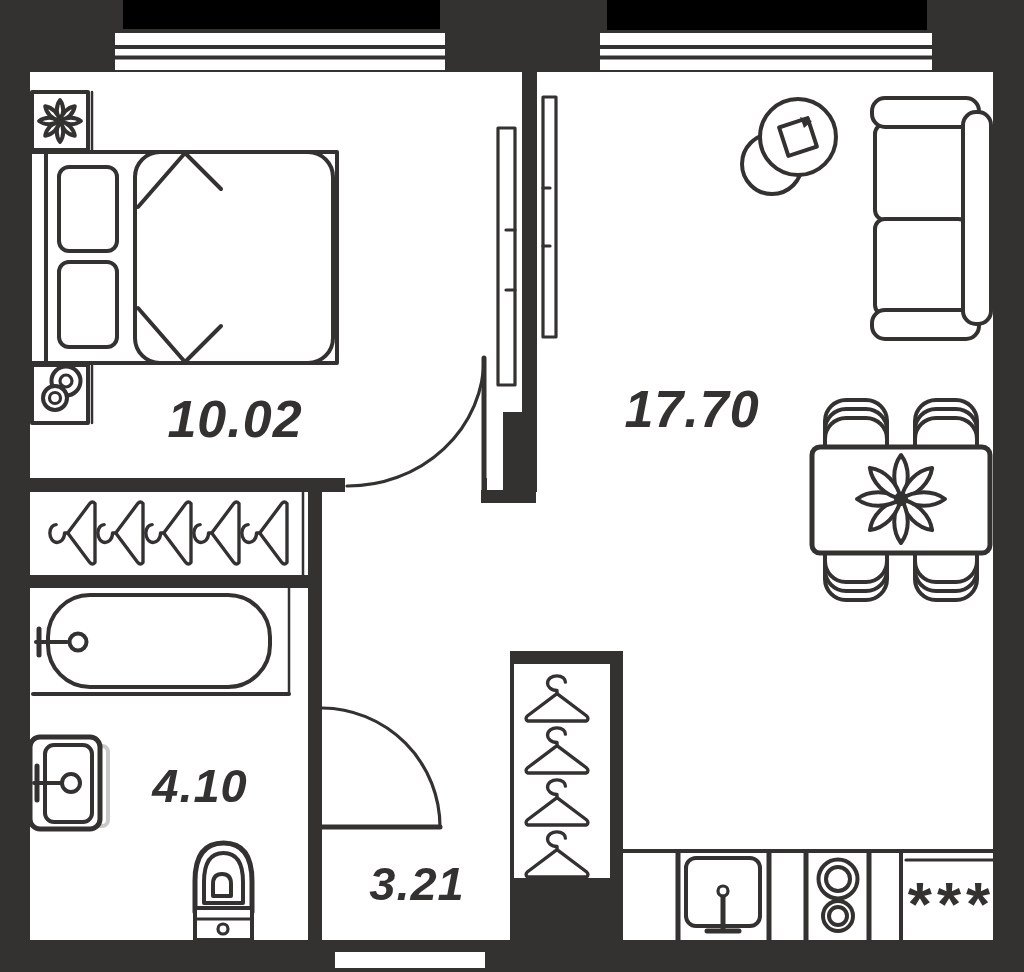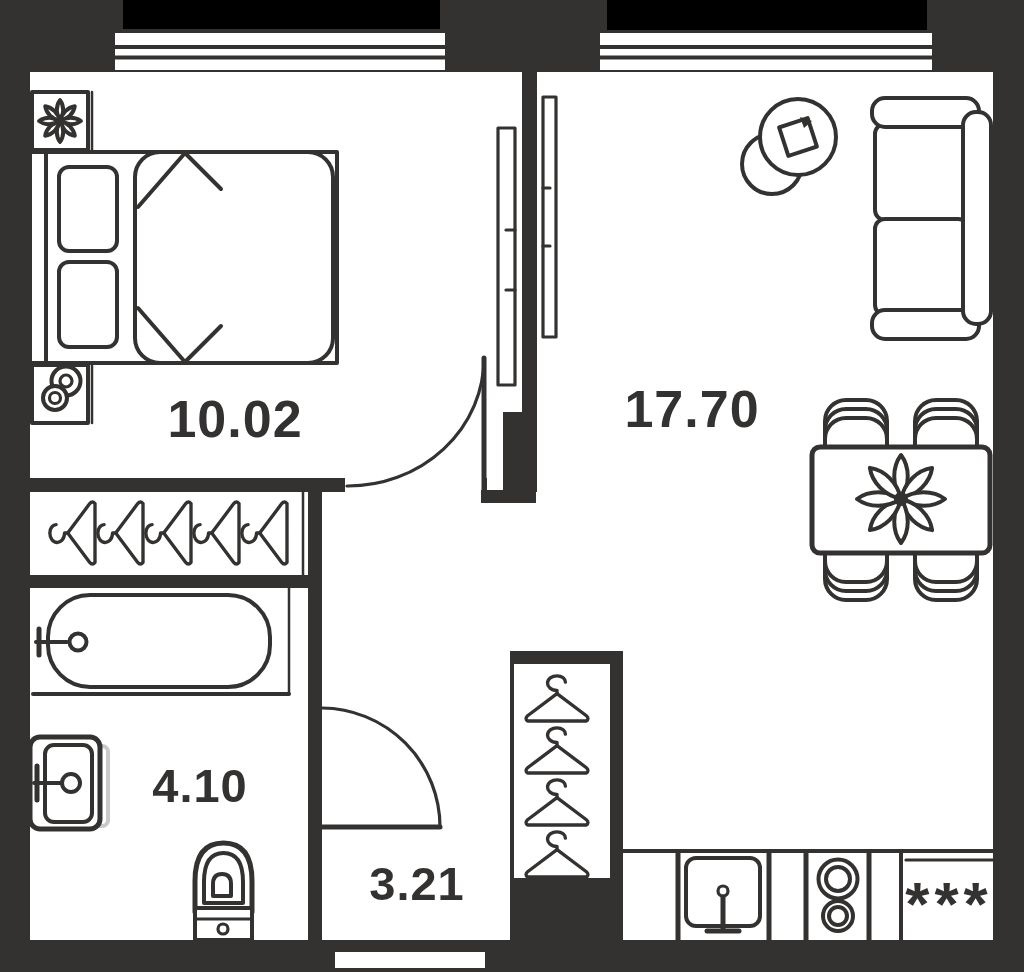--- a/index.html
+++ b/index.html
@@ -1,20 +1,20 @@
 <!DOCTYPE html>
 <html style="--wall: #343230; --floor: #ffffff; --ink: #343230; --balcony: #000000; --ghost: #c9c9c9;"><head>
 <meta charset="utf-8">
 <style>
   :root{
     --wall:#343230; --floor:#ffffff; --ink:#343230; --balcony:#000000; --ghost:#c9c9c9;
   }
   html,body{margin:0;padding:0;background:var(--wall);}
   .stage{position:relative;width:1024px;height:972px;background:var(--wall);overflow:hidden;
-         font-family:"Liberation Sans", sans-serif;}
+         font-family:"Liberation Sans", sans-serif;font-style:italic;}
   svg{display:block}
   .s  {stroke:var(--ink);fill:none;stroke-width:4;stroke-linecap:round;stroke-linejoin:round}
   .sw {stroke:var(--ink);fill:var(--floor);stroke-width:4;stroke-linecap:round;stroke-linejoin:round}
   .thin{stroke-width:2.5}
   .mid{stroke-width:3.2}
   .thick{stroke-width:5}
   .wall{fill:var(--wall);stroke:none}
   .floor{fill:var(--floor);stroke:none}
   .balc{fill:var(--balcony);stroke:none}
   .ghost{stroke:var(--ghost);fill:none;stroke-width:4;stroke-linecap:round;stroke-linejoin:round}

